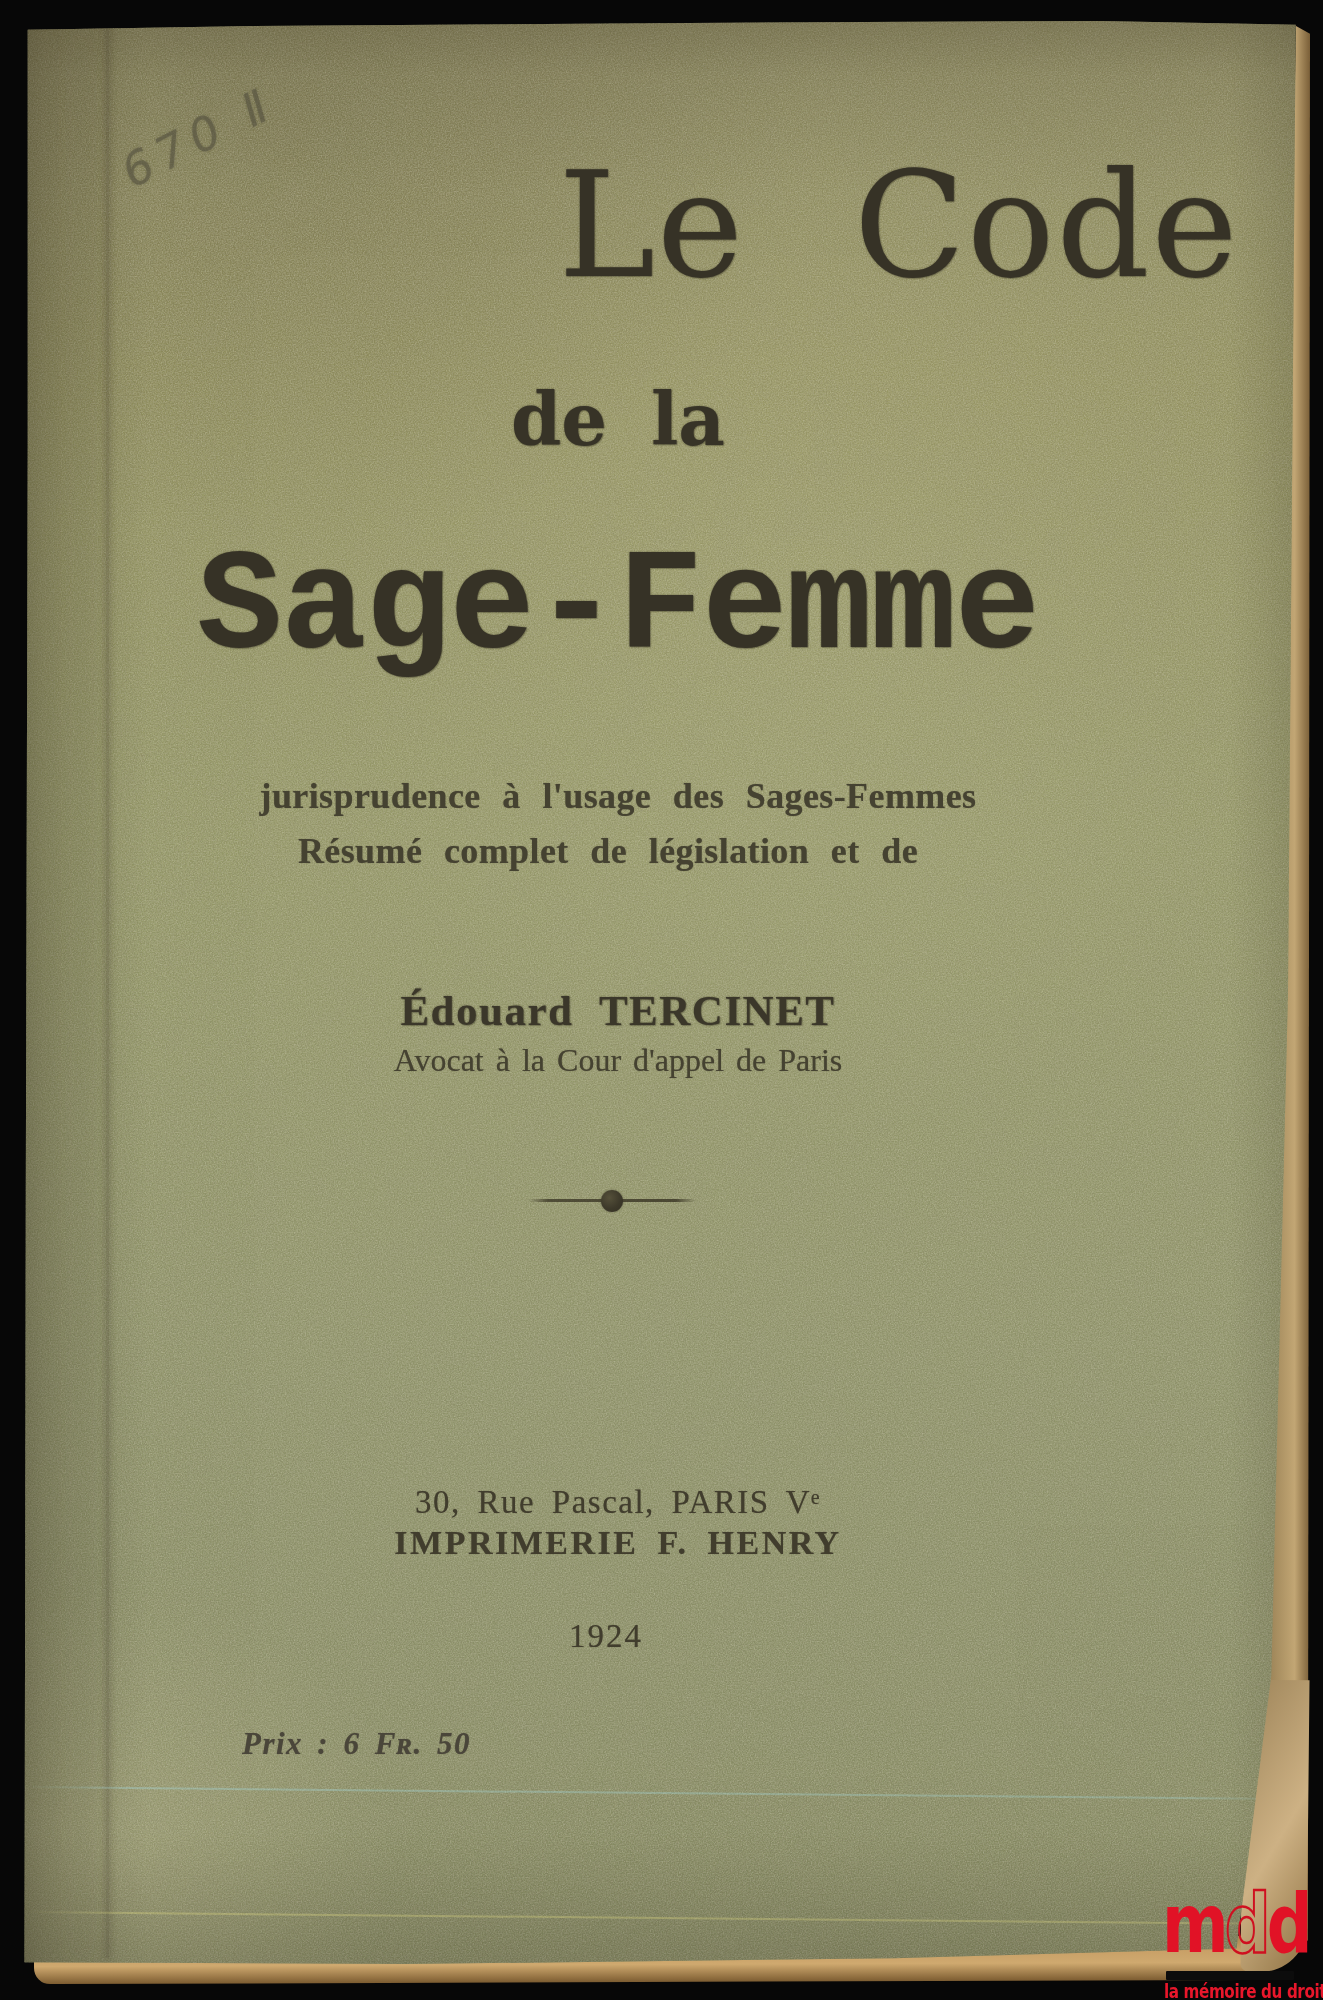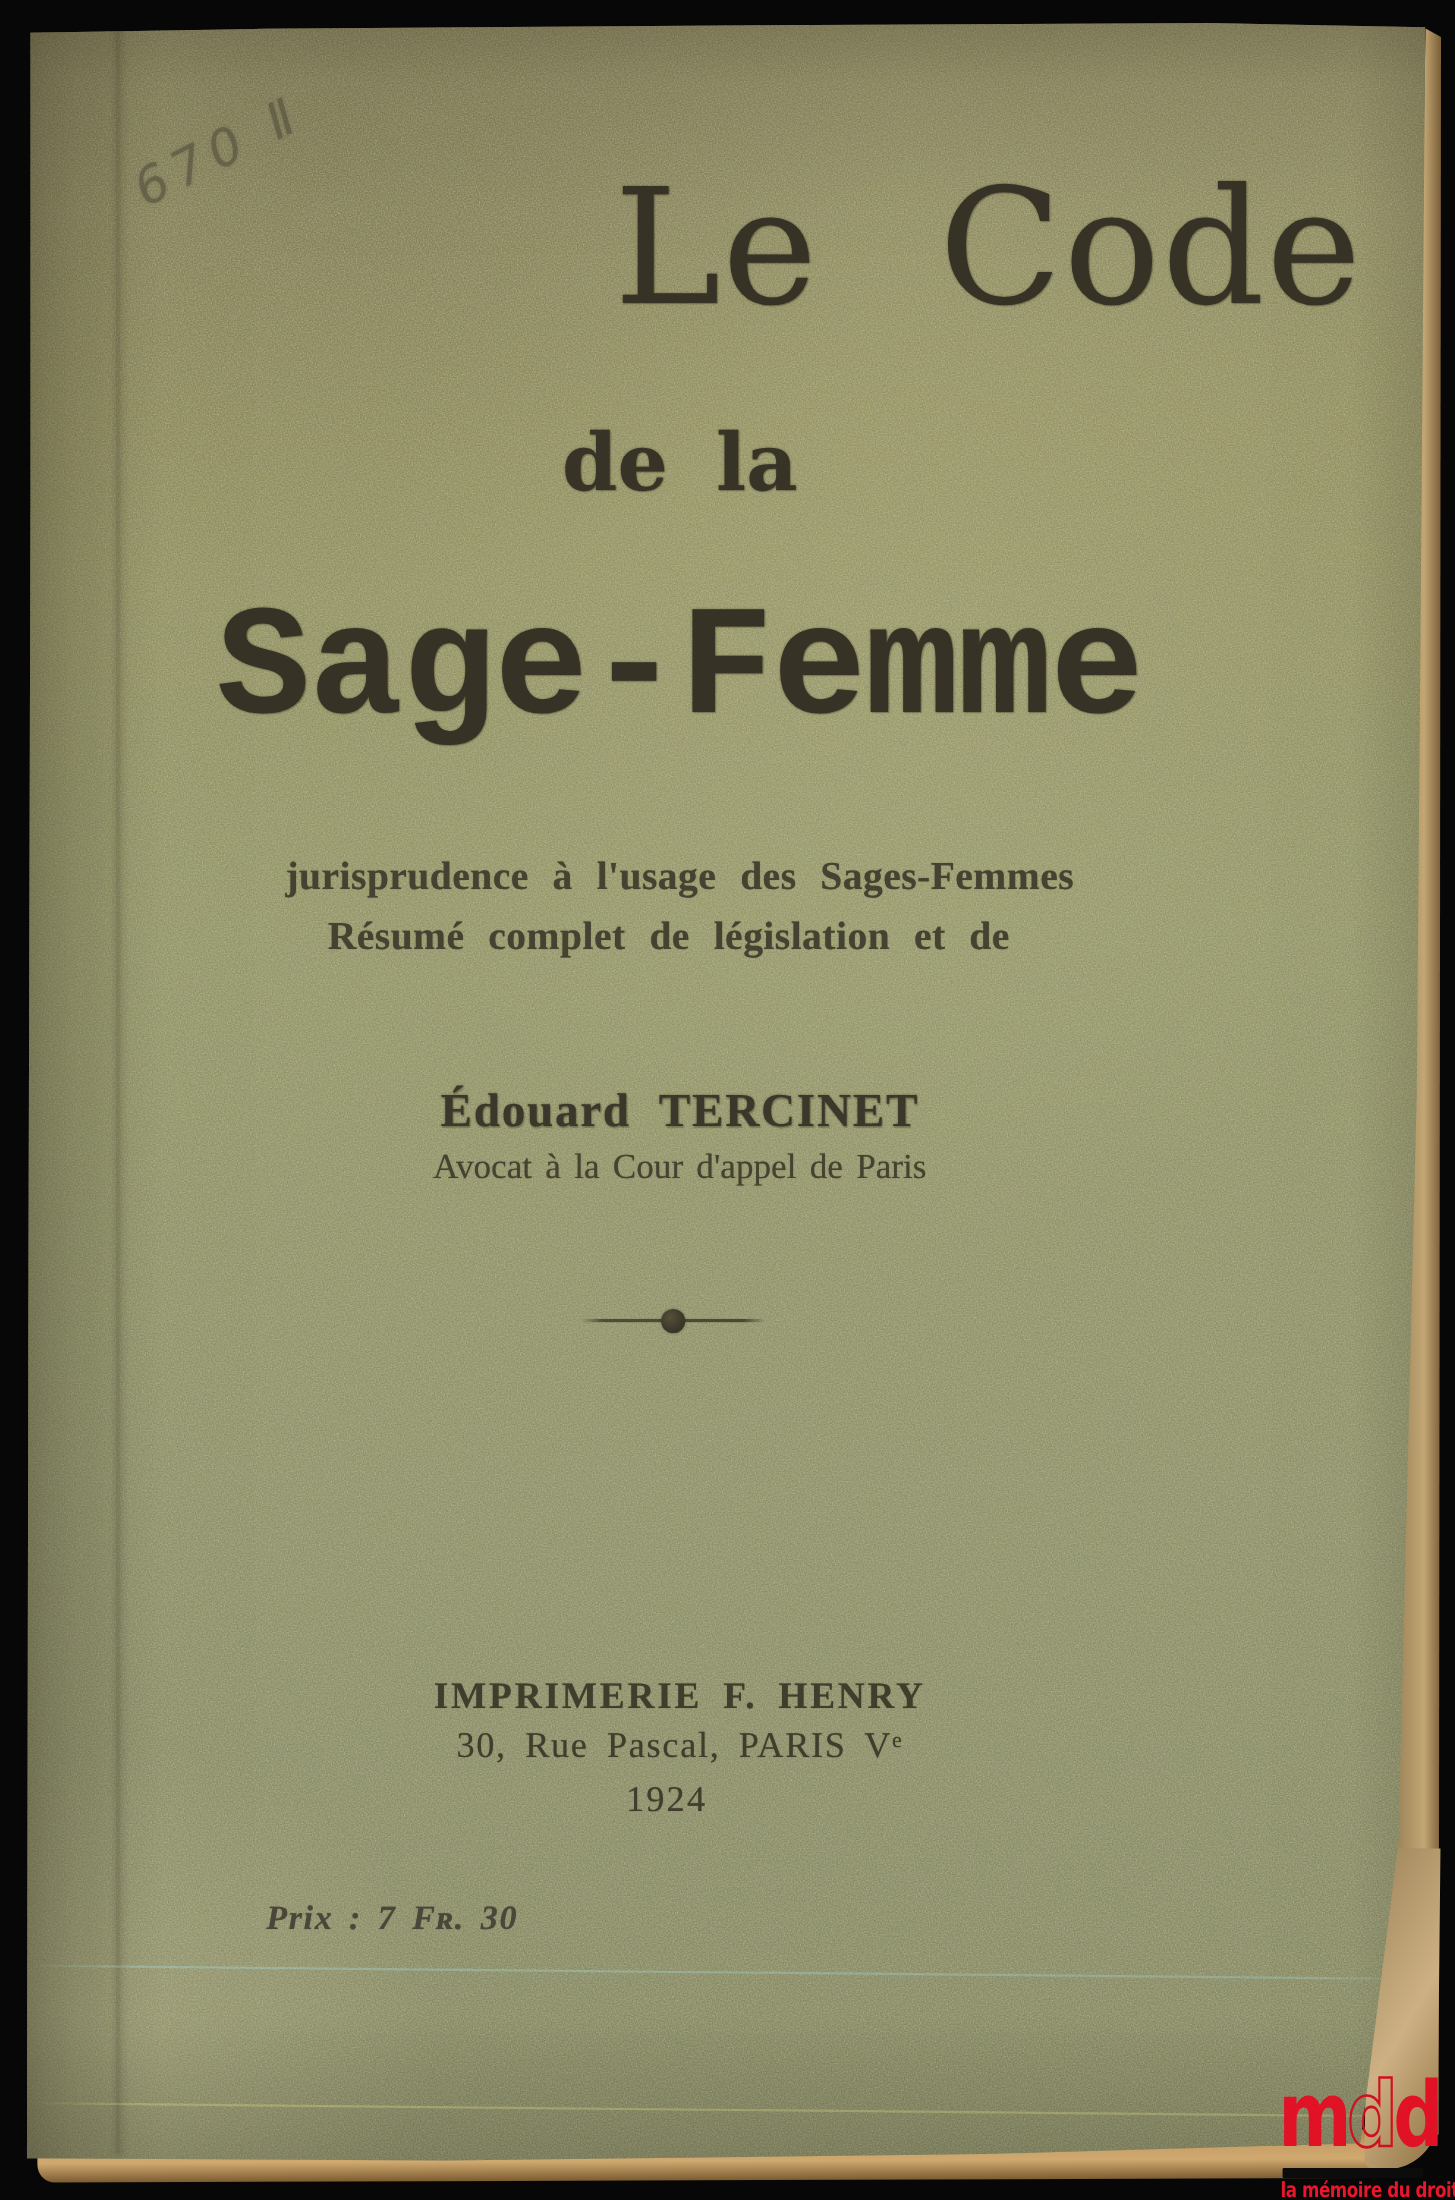--- a/index.html
+++ b/index.html
@@ -94,21 +94,21 @@
   .author-role{top:1026px;font-size:32px;font-weight:400;word-spacing:4px;color:#454231;text-align:center;}
 
   .divider{position:absolute;left:50%;top:1181px;width:168px;height:3px;transform:translateX(-6px) translateX(-50%);
            background:linear-gradient(90deg,transparent,rgba(55,50,34,0.75) 12%,rgba(55,50,34,0.8) 88%,transparent);}
   .divider .ball{position:absolute;left:50%;top:50%;width:22px;height:22px;border-radius:50%;
            transform:translate(-50%,-50%);
            background:radial-gradient(circle at 38% 35%, #55503a 0%, #3d392a 55%, #332f22 100%);
            box-shadow:0 0 2px rgba(50,45,30,0.6);}
 
   .imprint-publisher{top:1508px;font-size:34px;font-weight:700;letter-spacing:2.5px;word-spacing:8px;color:#413d2d;}
-  .imprint-address{top:1553px;font-size:33px;font-weight:400;letter-spacing:1.5px;word-spacing:7px;color:#413d2d;}
+  .imprint-address{top:1468px;font-size:33px;font-weight:400;letter-spacing:1.5px;word-spacing:7px;color:#413d2d;}
   .imprint-year{top:1602px;font-size:33px;font-weight:400;letter-spacing:2px;color:#413d2d;transform:translateX(-12px);}
 
   .price{position:absolute;left:222px;top:1708px;font-size:31px;font-style:italic;
          font-weight:600;letter-spacing:1.5px;word-spacing:5px;color:#4a463a;
          text-shadow:0 0 1px rgba(60,56,40,0.5);}
 
   .handwritten{
     position:absolute;left:96px;top:92px;
     font-family:"DejaVu Sans",sans-serif;font-size:46px;font-style:italic;letter-spacing:8px;
     color:rgba(86,82,64,0.55);transform:rotate(-27deg);
@@ -187,21 +187,21 @@
         <span class="ball"></span>
       </div>
 
       <div class="tline imprint-publisher ink-soft">IMPRIMERIE F. HENRY</div>
 
       <div class="tline imprint-address ink-soft">30, Rue Pascal, PARIS Vᵉ</div>
 
       <div class="tline imprint-year ink-soft">1924</div>
     </div>
 
-    <div class="price">Prix : 7 Fʀ. 30</div>
+    <div class="price">Prix : 6 Fʀ. 50</div>
 
     <div class="scan-line cyan"></div>
     <div class="scan-line yellow"></div>
   </div>
 
   <div class="mdd">
     <div class="mdd-letters">
       <span class="mdd-letter">m</span>
       <span class="mdd-letter outline">d</span>
       <span class="mdd-letter">d</span>

